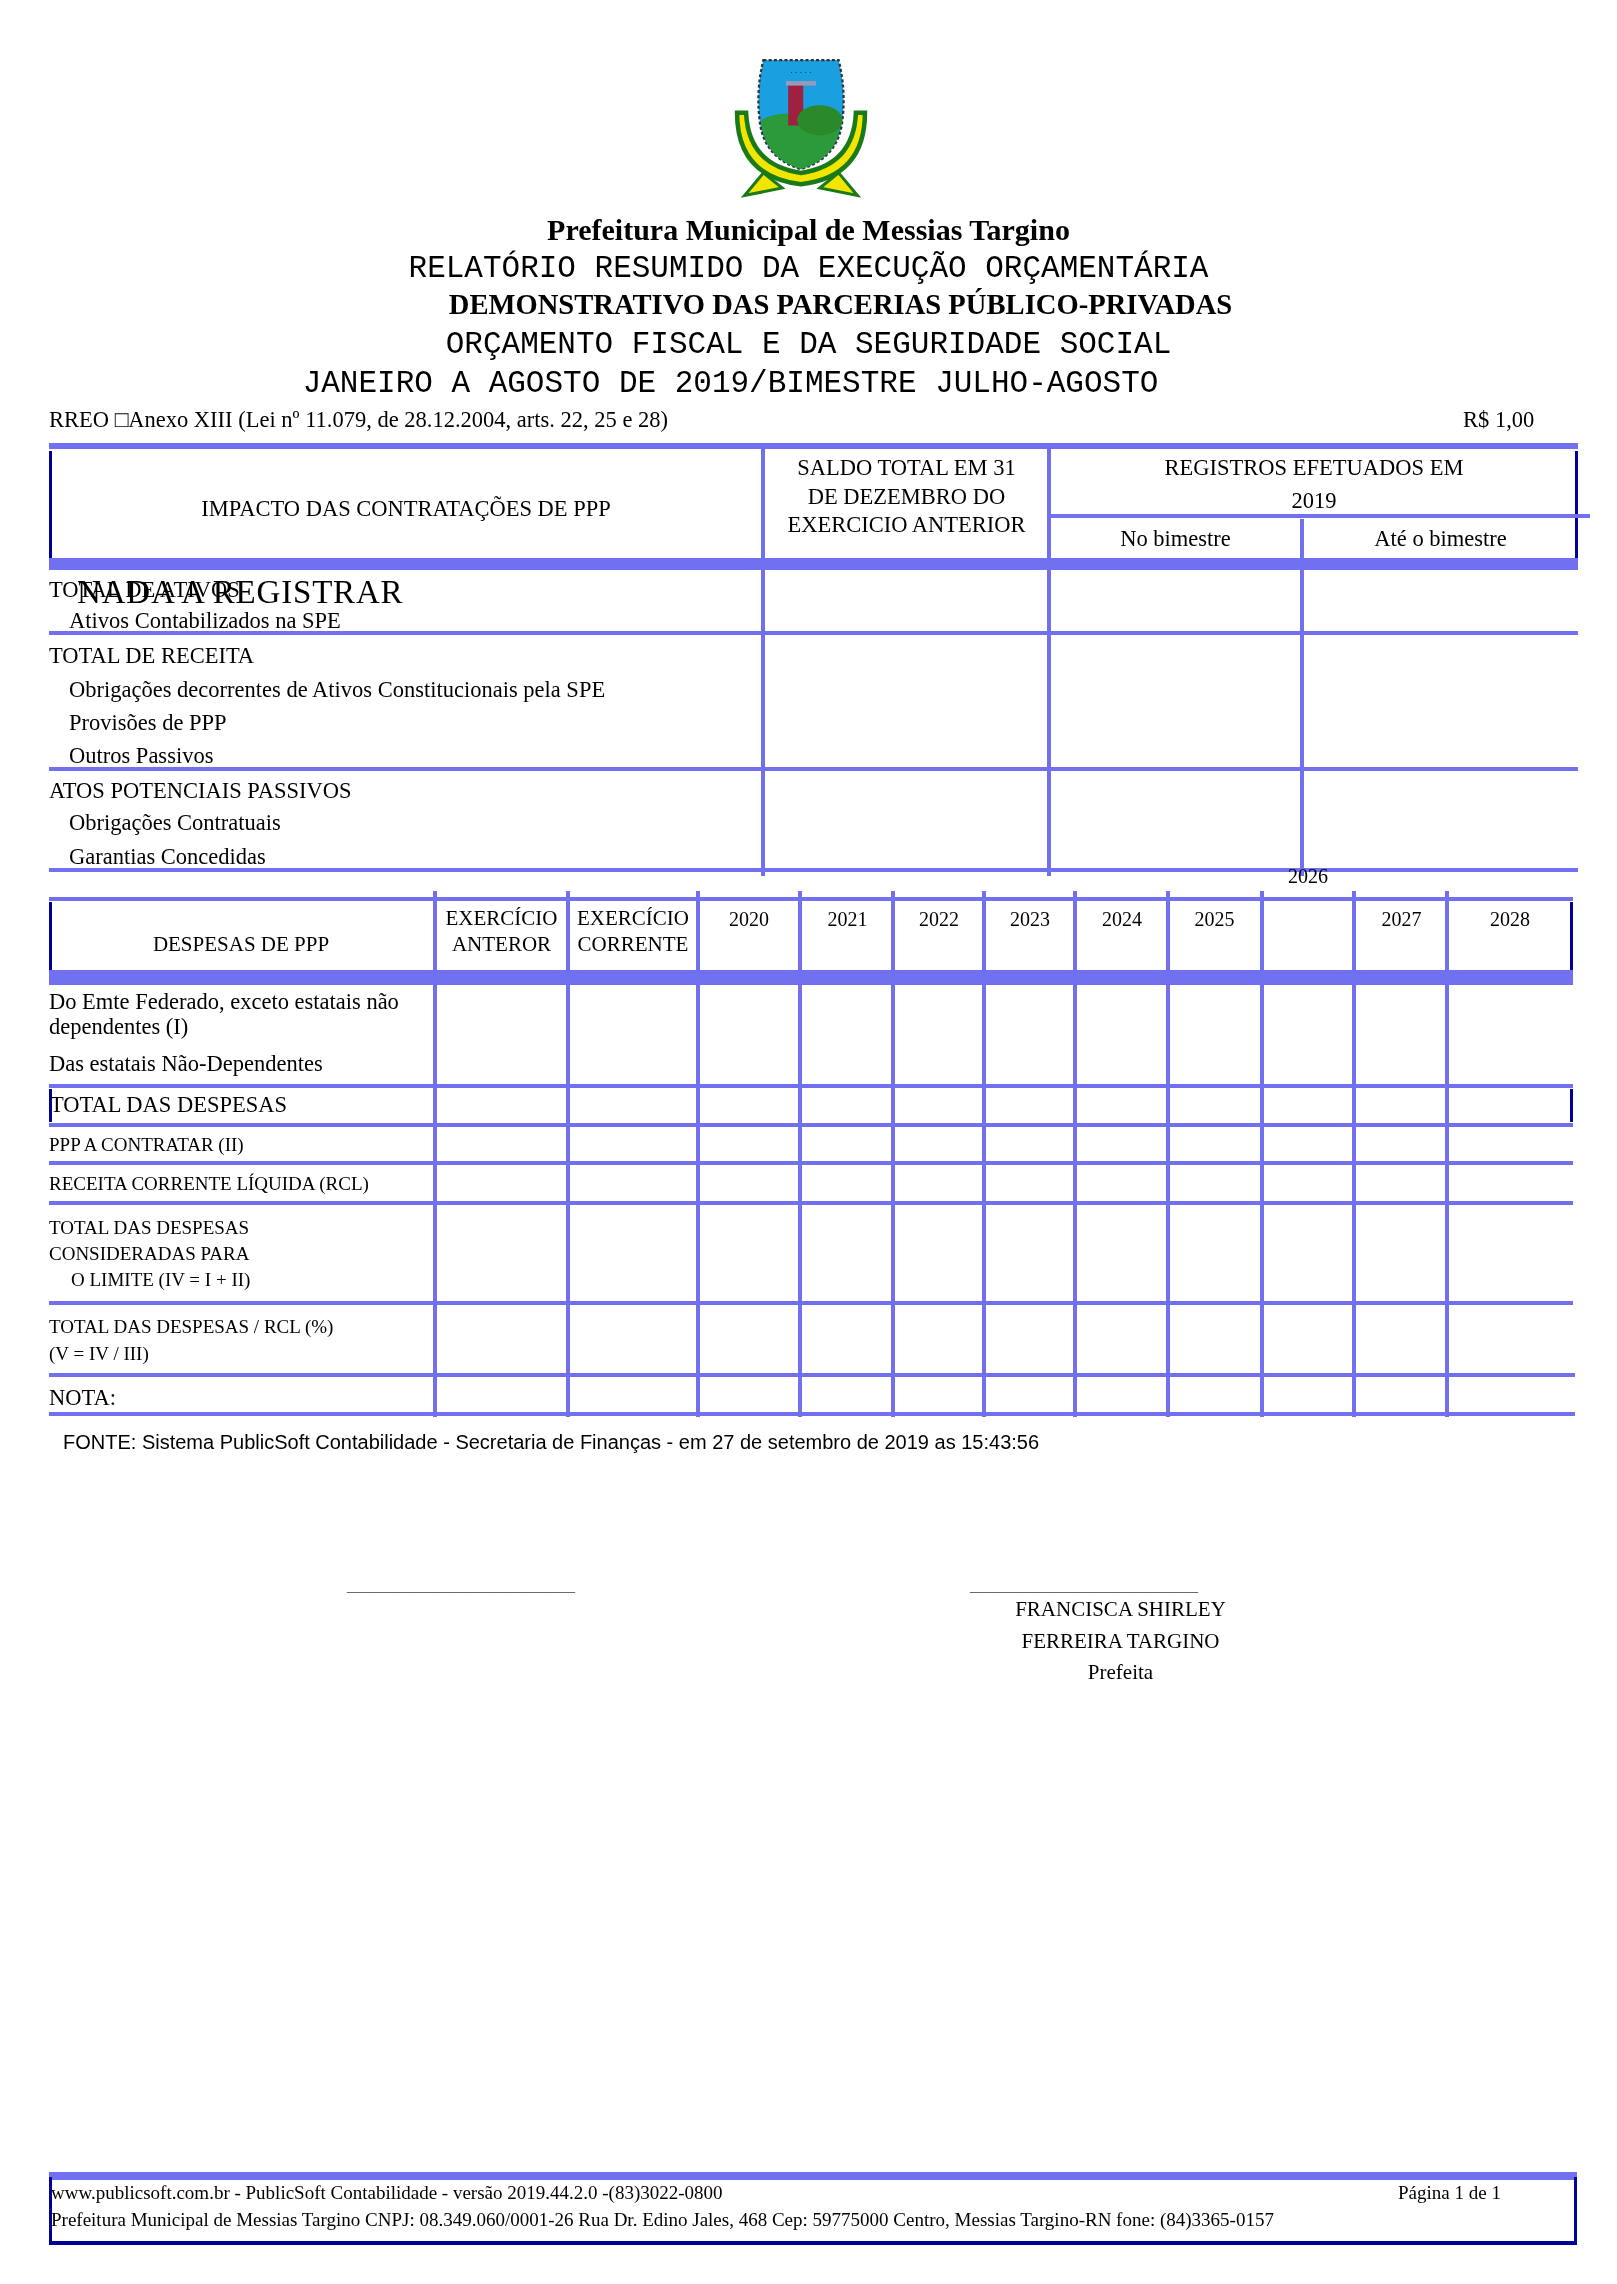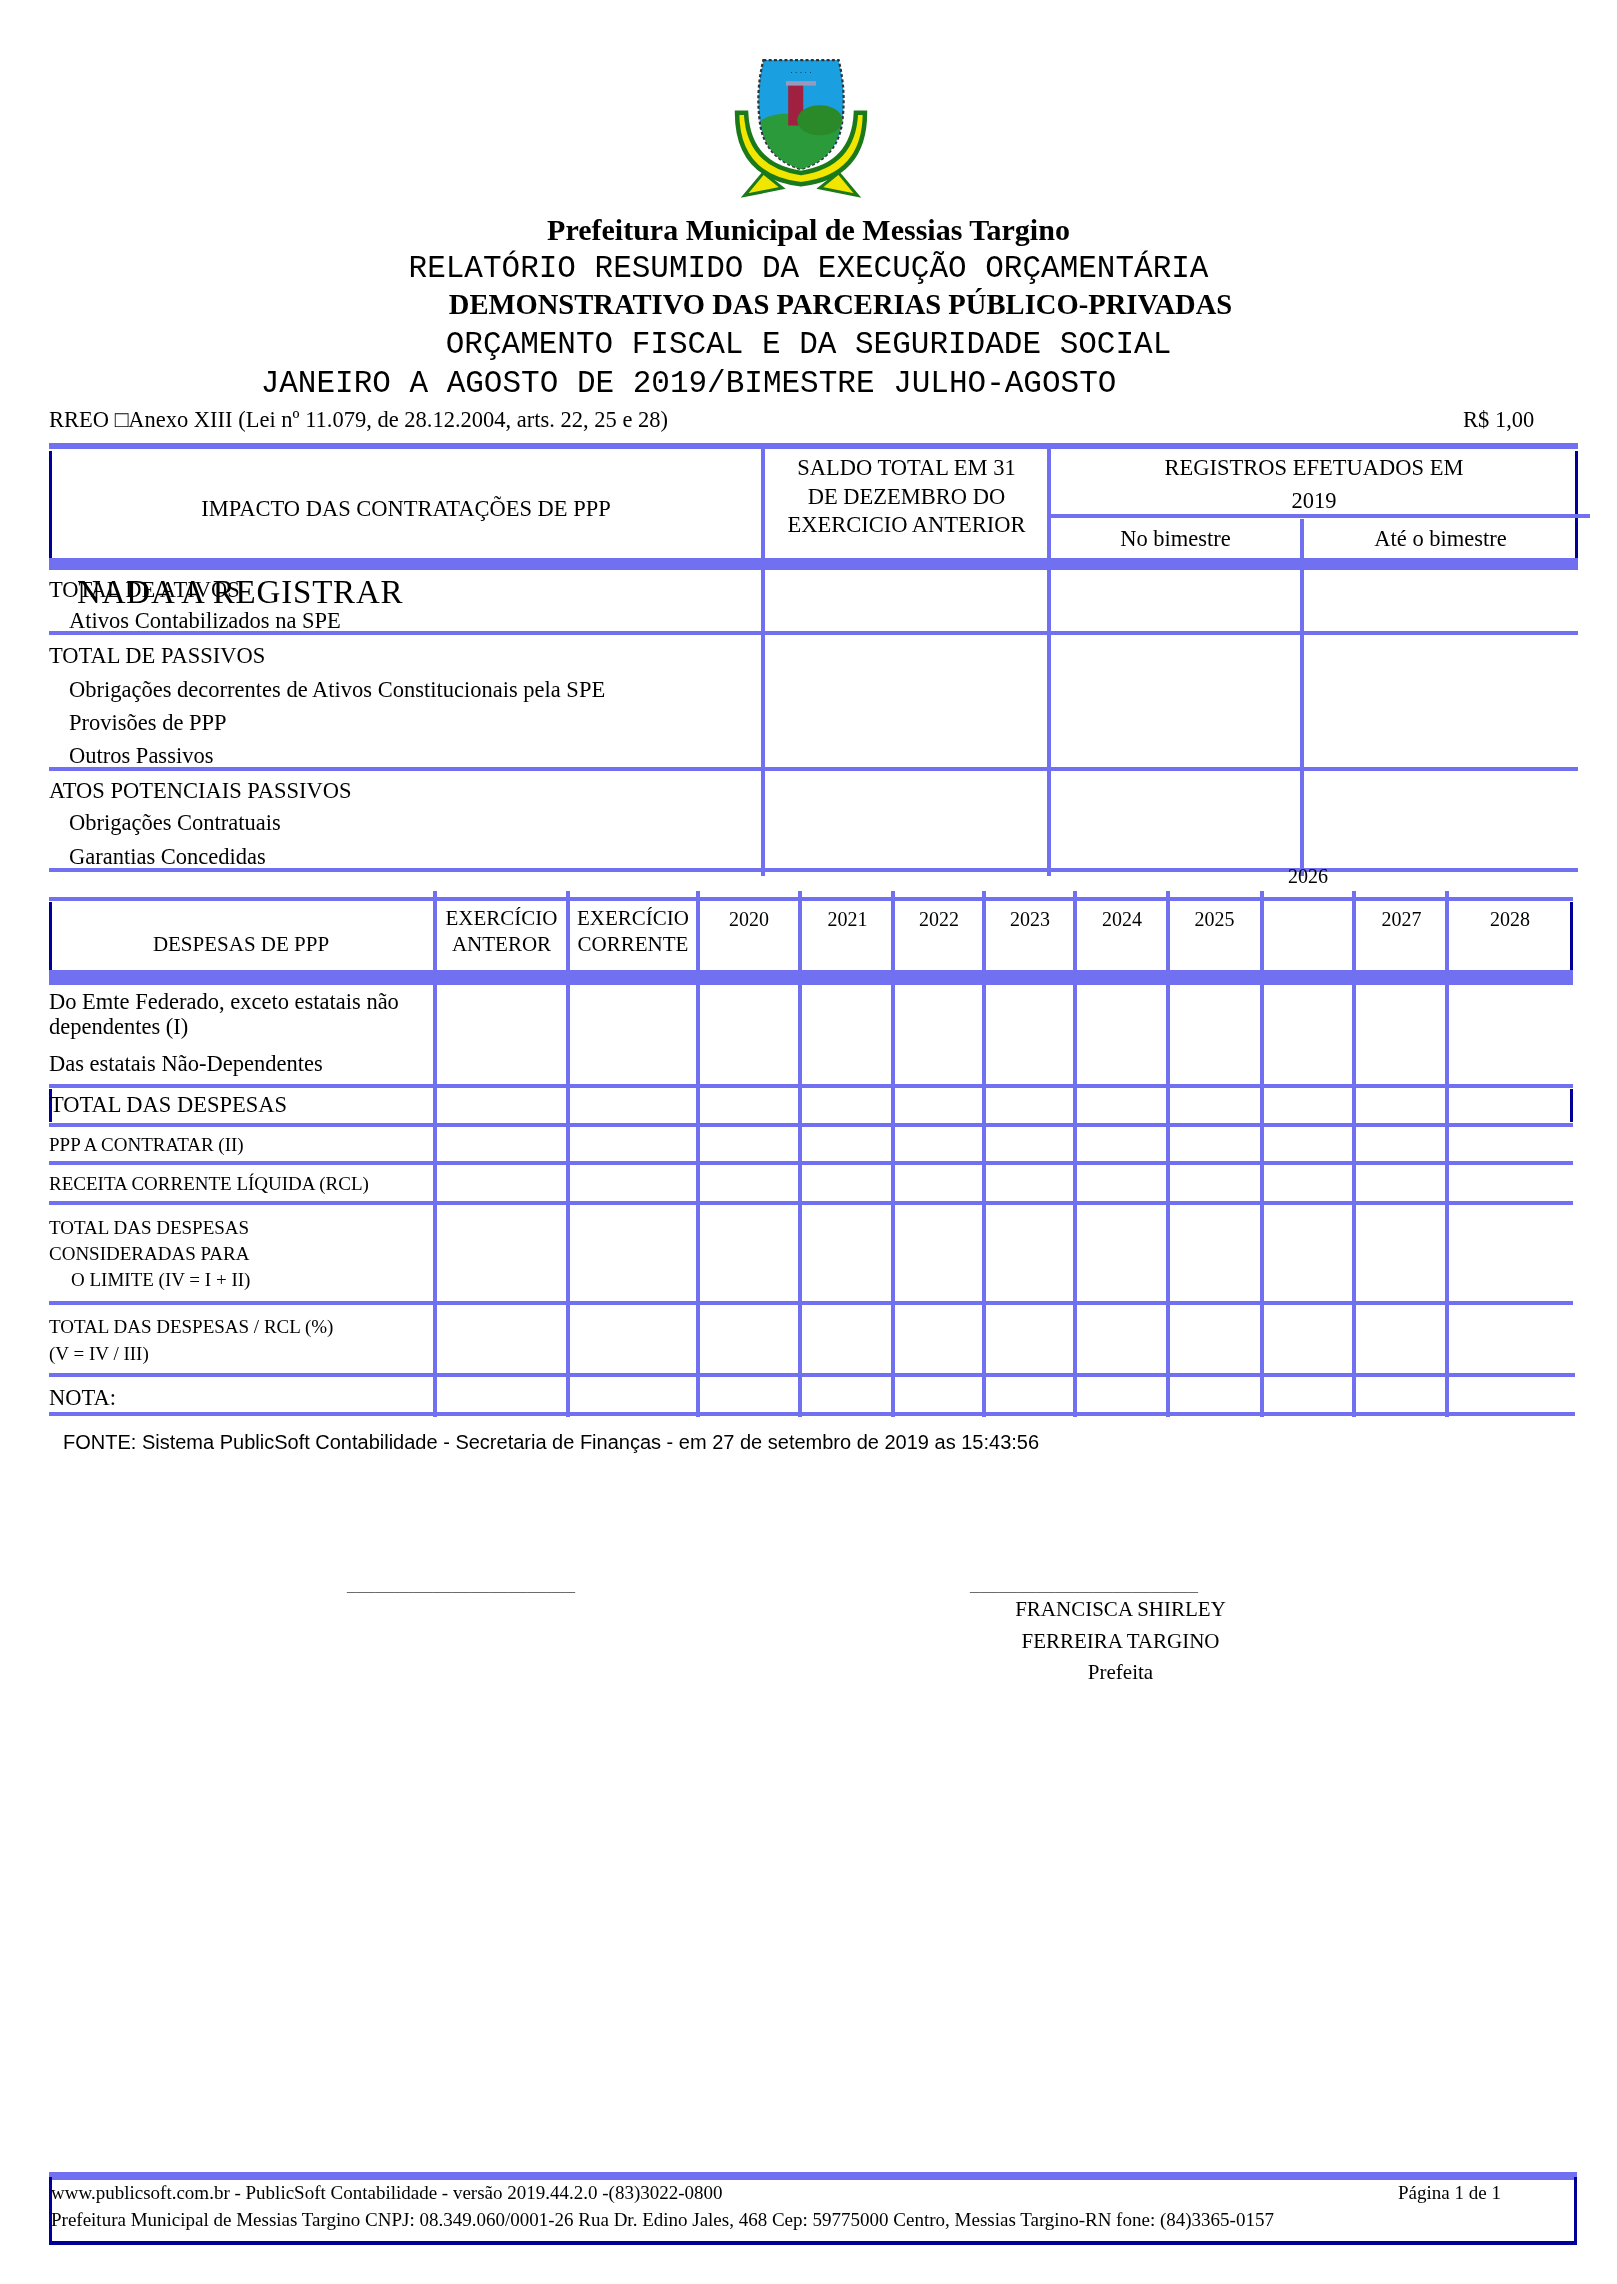--- a/index.html
+++ b/index.html
@@ -42,21 +42,21 @@
     <rect x="85" y="48" width="40" height="6" fill="#9999bb"></rect>
     <ellipse cx="130" cy="100" rx="30" ry="20" fill="#2a8a2a"></ellipse>
     <text x="105" y="40" font-size="10" text-anchor="middle" fill="#000" font-family="DejaVu Sans, sans-serif">· · · · ·</text>
   </svg>
 </div>
 
 <div class="t c hdr1" style="left:0; width:1617px; top:215px;">Prefeitura Municipal de Messias Targino</div>
 <div class="t c hdr2" style="left:0; width:1617px; top:253px;">RELATÓRIO RESUMIDO DA EXECUÇÃO ORÇAMENTÁRIA</div>
 <div class="t c hdr3" style="left:0; width:1617px; top:291px;">DEMONSTRATIVO DAS PARCERIAS PÚBLICO-PRIVADAS</div>
 <div class="t c hdr2" style="left:0; width:1617px; top:329px;">ORÇAMENTO FISCAL E DA SEGURIDADE SOCIAL</div>
-<div class="t c hdr2" style="left:0; width:1377px; top:368px;">JANEIRO A AGOSTO DE 2019/BIMESTRE JULHO-AGOSTO</div>
+<div class="t c hdr2" style="left:0; width:1377px; top:368px;padding-left:42px;">JANEIRO A AGOSTO DE 2019/BIMESTRE JULHO-AGOSTO</div>
 
 <div class="t f30" style="left:49px; top:409px;">RREO □Anexo XIII (Lei nº 11.079, de 28.12.2004, arts. 22, 25 e 28)</div>
 <div class="t f30" style="left:1463px; top:409px;">R$ 1,00</div>
 
 <section>
 
   <div class="hline" style="left:49px; top:443px; width:1529px;"></div>
   <div class="navy-l" style="left:49px; top:451px; height:109px;"></div>
   <div class="navy-l" style="left:1575px; top:451px; height:109px;"></div>
 
@@ -75,21 +75,21 @@
   <div class="t c f30" style="left:1051px; width:526px; top:457px;">REGISTROS EFETUADOS EM</div>
   <div class="t c f30" style="left:1051px; width:526px; top:490px;">2019</div>
   <div class="t c f30" style="left:1051px; width:249px; top:528px;text-align:center;">No bimestre</div>
   <div class="t c f30" style="left:1305px; width:271px; top:528px;">Até o bimestre</div>
 
   <div class="t f30" style="left:49px; top:579px;">TOTAL DE ATIVOS</div>
   <div class="t stamp" style="left:77px; top:576px;">NADA A REGISTRAR</div>
   <div class="t f30" style="left:69px; top:610px;">Ativos Contabilizados na SPE</div>
   <div class="hline thin" style="left:49px; top:631px; width:1529px;"></div>
 
-  <div class="t f30" style="left:49px; top:645px;">TOTAL DE PASSIVOS</div>
+  <div class="t f30" style="left:49px; top:645px;">TOTAL DE RECEITA</div>
   <div class="t f30" style="left:69px; top:679px;">Obrigações decorrentes de Ativos Constitucionais pela SPE</div>
   <div class="t f30" style="left:69px; top:712px;">Provisões de PPP</div>
   <div class="t f30" style="left:69px; top:745px;">Outros Passivos</div>
   <div class="hline thin" style="left:49px; top:767px; width:1529px;"></div>
 
   <div class="t f30" style="left:49px; top:780px;">ATOS POTENCIAIS PASSIVOS</div>
   <div class="t f30" style="left:69px; top:812px;">Obrigações Contratuais</div>
   <div class="t f30" style="left:69px; top:846px;">Garantias Concedidas</div>
   <div class="hline thin" style="left:49px; top:868px; width:1529px;"></div>
 </section>

